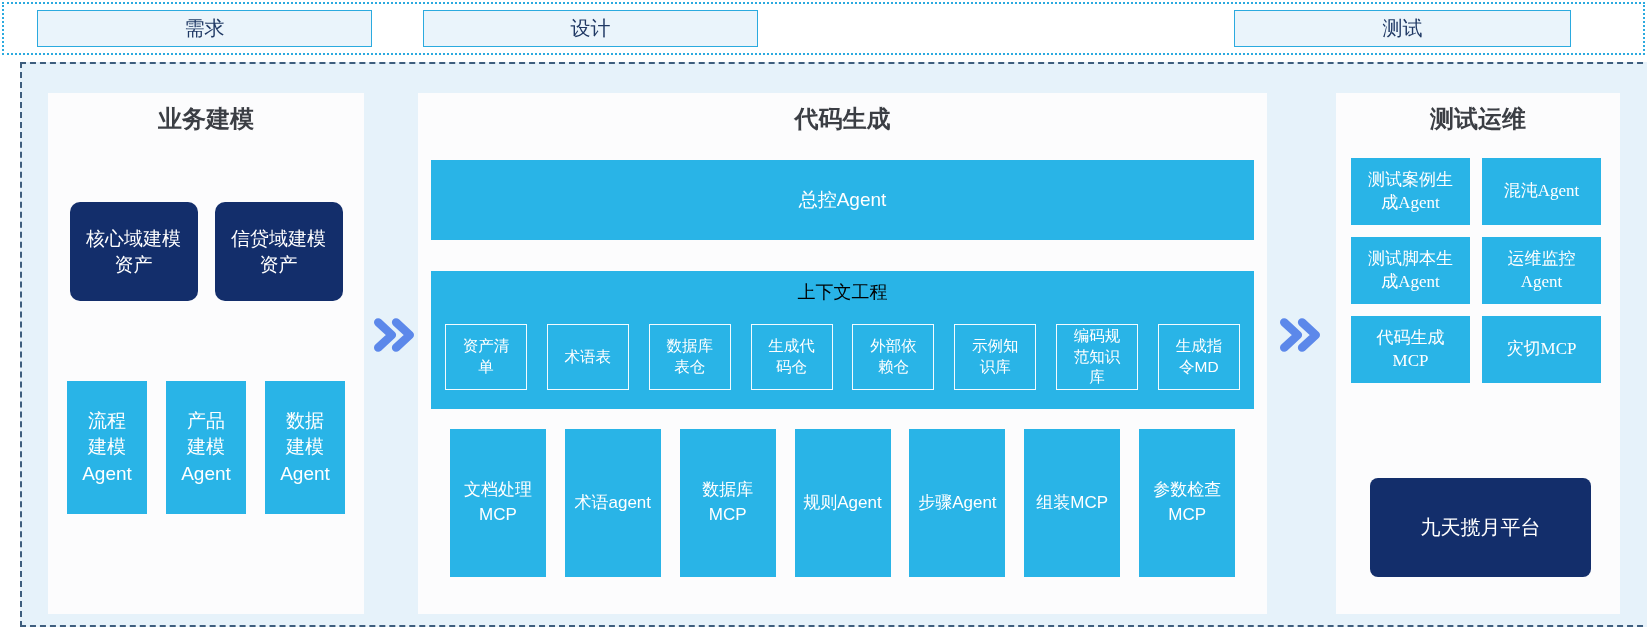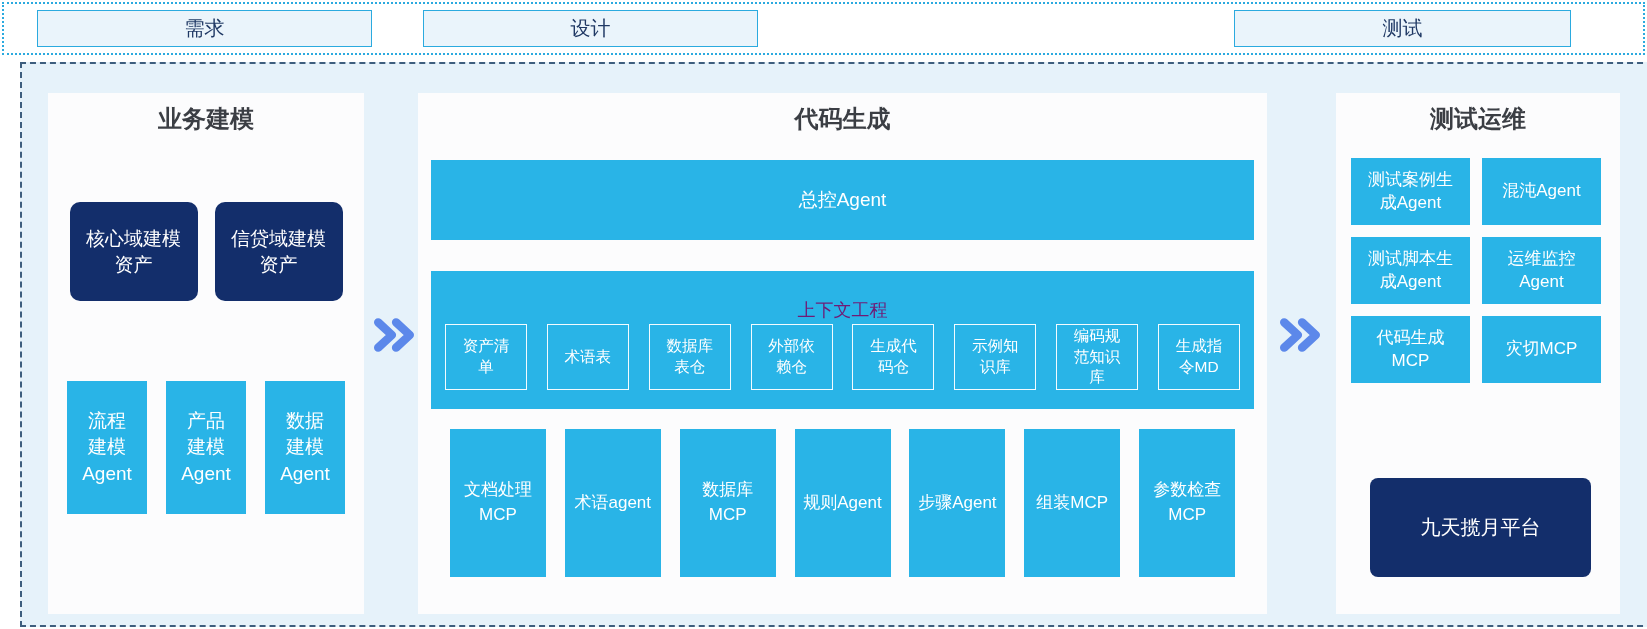--- a/index.html
+++ b/index.html
@@ -49,30 +49,30 @@
   .asset-box{width:128px; height:99px; font-size:19px; line-height:1.35;}
   .agent-row{position:absolute; top:288px; left:0; right:0;
     display:flex; justify-content:center; gap:19px;}
   .agent-box{width:80px; height:133px; font-size:19px; line-height:1.4;}
   
   .panel-mid{left:396px; width:849px;}
   .master-bar{position:absolute; top:67px; left:13px; width:823px; height:80px;
     font-size:19px;}
   .context{position:absolute; top:178px; left:13px; width:823px; height:138px;
     background:var(--cyan);}
-  .context-title{padding-top:27px; text-align:center; color:#701a75; font-size:18px;}
+  .context-title{padding-top:9px; text-align:center; color:#000000; font-size:18px;}
   .context-row{position:absolute; top:53px; left:14px; right:14px;
     display:flex; justify-content:space-between;}
   .context-box{width:82px; height:66px; border:1px solid #F2FBFF;
     background:var(--cyan); font-size:15.5px; line-height:1.35;}
   .tool-row{position:absolute; top:336px; left:13px; width:823px;
     display:flex; justify-content:space-evenly;}
   .tool-box{width:96px; height:148px; font-size:17px; line-height:1.45;}
   
-  .panel-right{left:1314px; width:284px;}
+  .panel-right{left:1314px; width:284px;font-family:Liberation Serif, serif;}
   .ops-grid{position:absolute; top:65px; left:15px;
     display:grid; grid-template-columns:119px 119px; column-gap:16px; row-gap:34px;gap:12px;}
   .ops-box{height:67px; font-size:17px; line-height:1.35;}
   .platform-box{position:absolute; top:385px; left:34px; width:221px; height:99px;
     border-radius:8px; font-size:20px;}
   
   .flow-arrow{position:absolute; top:254px; width:40px; height:34px;}
   .flow-arrow svg{width:100%; height:100%; display:block;}
   .arrow-1{left:352px;}
   .arrow-2{left:1258px;}
@@ -127,24 +127,24 @@
     <div class="bx cyan master-bar">总控Agent</div>
 
     <div class="context">
       <div class="context-title">上下文工程</div>
       <div class="context-row">
         <div class="bx context-box">资产清
 单</div>
         <div class="bx context-box">术语表</div>
         <div class="bx context-box">数据库
 表仓</div>
+        <div class="bx context-box">生成代
+码仓</div>
         <div class="bx context-box">外部依
 赖仓</div>
-        <div class="bx context-box">生成代
-码仓</div>
         <div class="bx context-box">示例知
 识库</div>
         <div class="bx context-box">编码规
 范知识
 库</div>
         <div class="bx context-box">生成指
 令MD</div>
       </div>
     </div>
 

